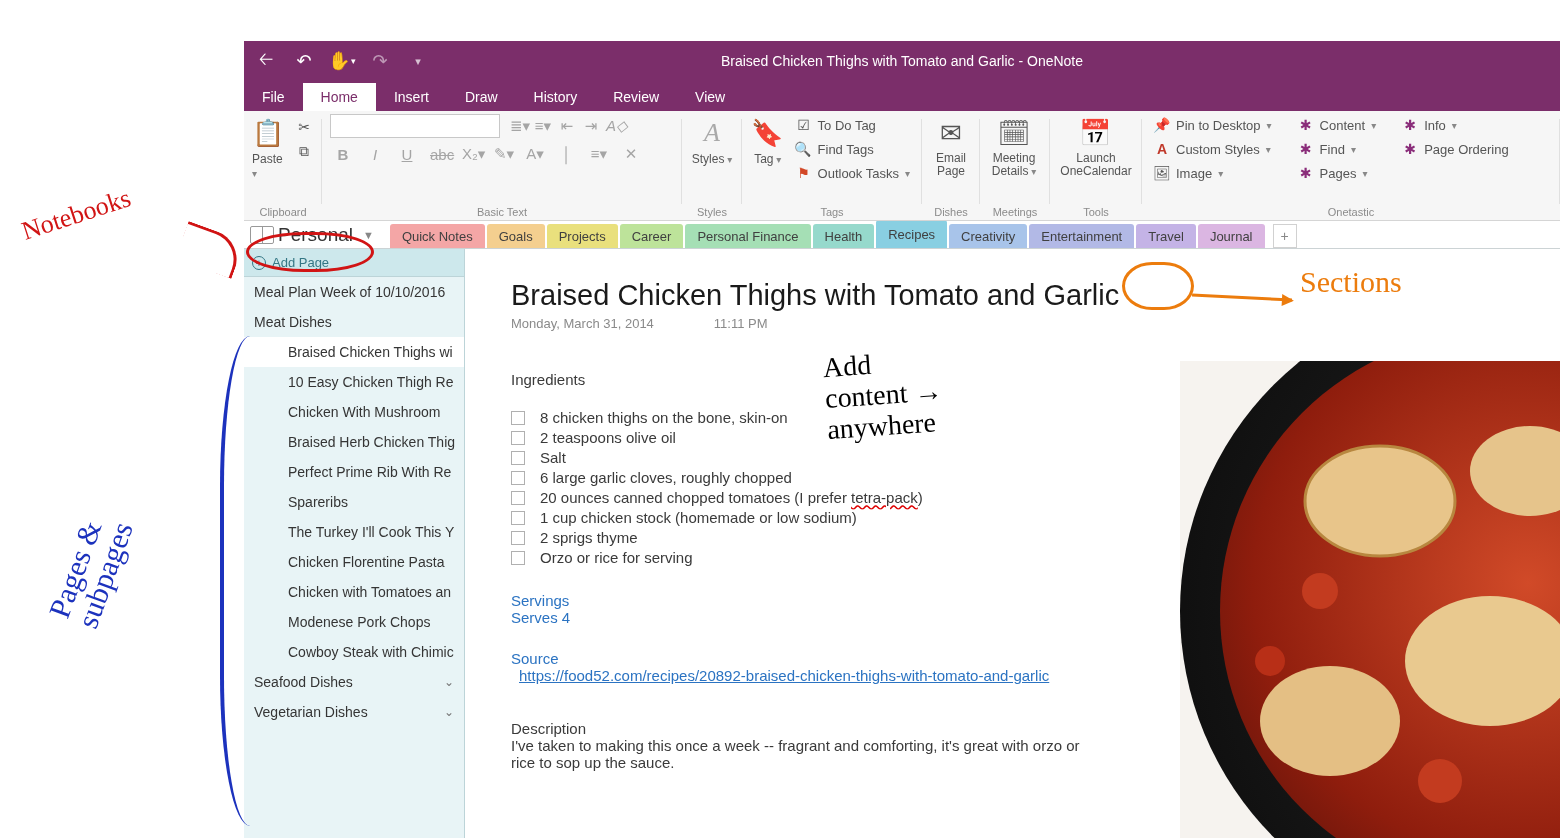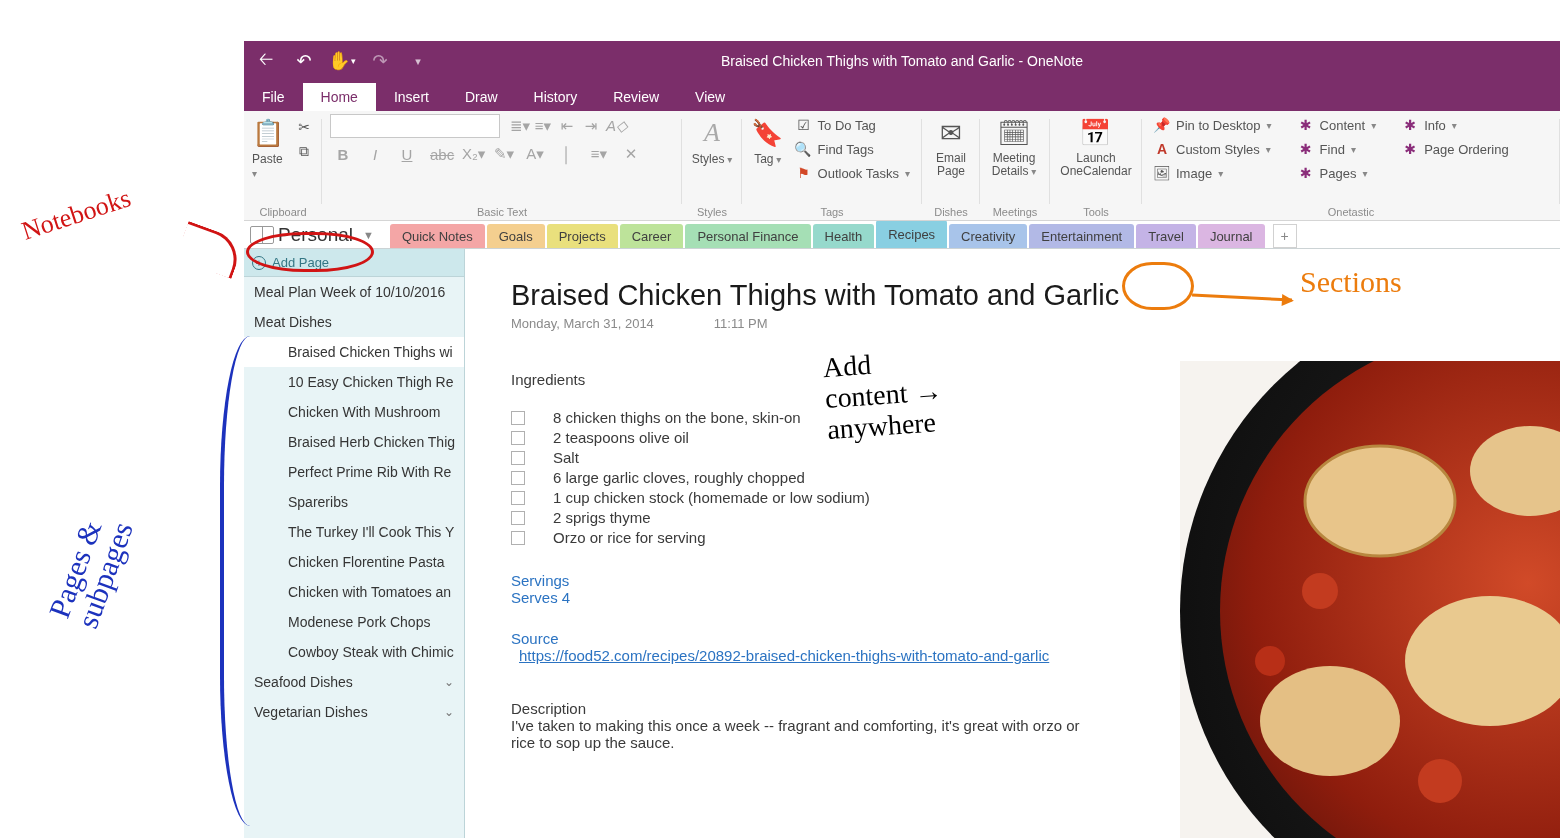--- a/index.html
+++ b/index.html
@@ -63,21 +63,21 @@
   .pitem{padding:7px 10px;font-size:14px;color:#353535;white-space:nowrap;overflow:hidden;text-overflow:ellipsis;cursor:pointer;display:flex;align-items:center;justify-content:space-between;}
   .pitem.sub{padding-left:44px;}
   .pitem.selected{background:#ffffff;}
   .pitem .chev{color:#777;font-size:12px;}
   
   .page{flex:1;position:relative;overflow:hidden;background:#fff;padding:30px 24px 0 46px;}
   .page-title{font-size:29px;color:var(--page-title);font-weight:300;font-family:"Segoe UI Light","Segoe UI",Arial,sans-serif;}
   .page-meta{display:flex;gap:60px;font-size:13px;color:#8a8a8a;margin-top:4px;}
   .section-hdr{margin-top:40px;font-size:15px;color:#3a3a3a;}
   .ingredients{margin-top:20px;font-size:15px;color:#3a3a3a;}
-  .ing-row{display:flex;align-items:center;gap:28px;line-height:20px;}
+  .ing-row{display:flex;align-items:center;gap:15px;line-height:20px;}
   .ing-row .cb{width:14px;height:14px;border:1px solid #b0b0b0;flex-shrink:0;}
   .srv{margin-top:24px;color:var(--link-blue);font-size:15px;}
   .src-lbl{margin-top:24px;color:var(--link-blue);font-size:15px;}
   .src-lnk{color:var(--link-under);text-decoration:underline;font-size:15px;margin-left:8px;}
   .desc-lbl{margin-top:36px;font-size:15px;color:#3a3a3a;}
   .desc-body{font-size:15px;color:#3a3a3a;max-width:580px;}
   .food-img{position:absolute;right:0;top:112px;width:380px;height:480px;overflow:hidden;}
   .food-img svg{width:100%;height:100%;}
   
   .annot{position:absolute;pointer-events:none;}
@@ -374,20 +374,24 @@
             <span class="cb"></span>
             <span>2 teaspoons olive oil</span>
           </div>
           <div class="ing-row">
             <span class="cb"></span>
             <span>Salt</span>
           </div>
           <div class="ing-row">
             <span class="cb"></span>
             <span>6 large garlic cloves, roughly chopped</span>
+          </div>
+          <div class="ing-row">
+            <span class="cb"></span>
+            <span>20 ounces canned chopped tomatoes (I prefer <span class="typo">tetra-pack</span>)</span>
           </div>
           <div class="ing-row">
             <span class="cb"></span>
             <span>1 cup chicken stock (homemade or low sodium)</span>
           </div>
           <div class="ing-row">
             <span class="cb"></span>
             <span>2 sprigs thyme</span>
           </div>
           <div class="ing-row">

